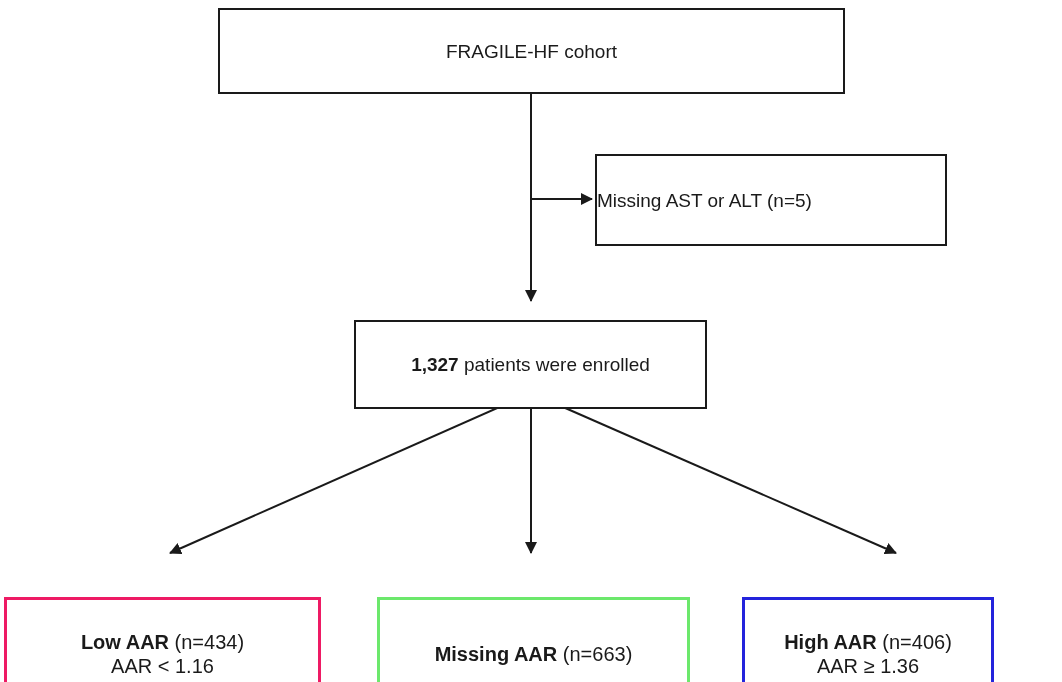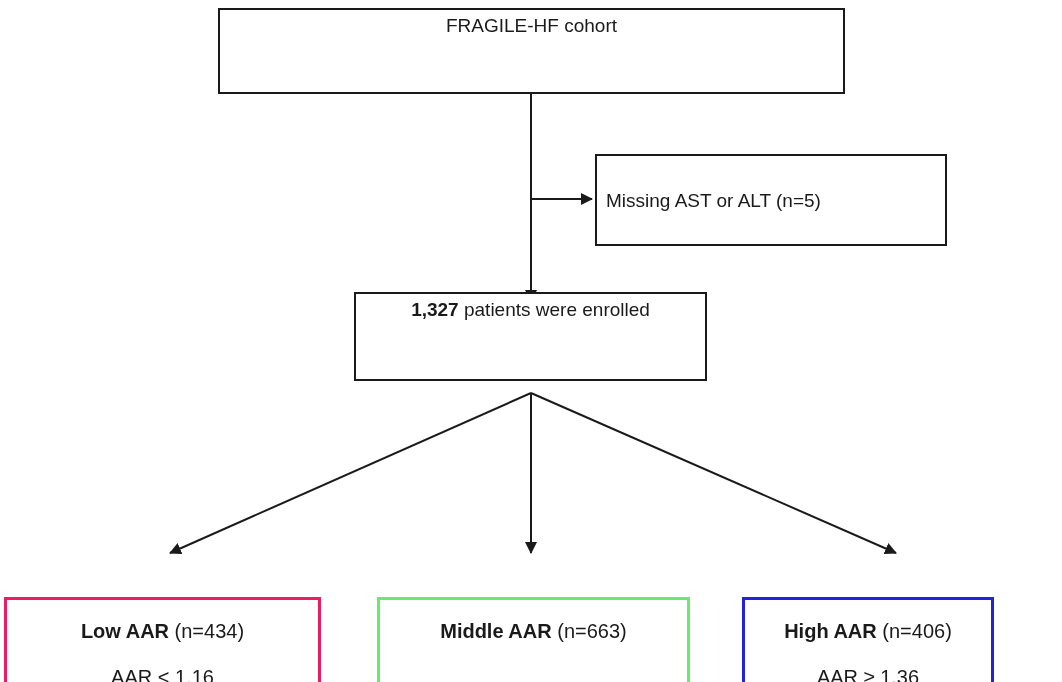--- a/index.html
+++ b/index.html
@@ -24,32 +24,32 @@
   }
   .node {
     position: absolute;
     background: #ffffff;
     border: 2px solid #1a1a1a;
     box-sizing: border-box;
     z-index: 1;
     display: flex;
     flex-direction: column;
     align-items: center;
-    justify-content: space-between;
+    justify-content: center;
     font-size: 19px;
     line-height: 31px;
     text-align: center;
   }
   .node .b { font-weight: bold; }
 
   .cohort-box   { left: 218px; top: 8px;   width: 627px; height: 86px; }
   .exclusion-box{ left: 595px; top: 154px; width: 352px; height: 92px;
                   align-items: flex-start; justify-content: center;
-                  padding-left: 9px; text-align: left; }
-  .enrolled-box { left: 354px; top: 292px; width: 353px; height: 89px; }
+                  text-align: left; }
+  .enrolled-box { left: 354px; top: 320px; width: 353px; height: 89px; }
 
   .group-box {
     top: 557px;
     height: 108px;
     border-width: 3px;
     font-size: 20px;
     line-height: 24px;
     padding: 19px 0 13px 0;
     margin-top: 40px;
   }
@@ -96,21 +96,21 @@
 
   <div class="node group-box group-low" style="border-color: rgb(238, 26, 100);">
     <div>
       <span class="b">Low AAR</span><span> (n=434)</span>
     </div>
     <div class="group-criteria">AAR &lt; 1.16</div>
   </div>
 
   <div class="node group-box group-middle" style="border-color: rgb(108, 232, 108);">
     <div>
-      <span class="b">Middle AAR</span><span> (n=663)</span>
+      <span class="b">Missing AAR</span><span> (n=663)</span>
     </div>
   </div>
 
   <div class="node group-box group-high" style="border-color: rgb(35, 35, 220);">
     <div>
       <span class="b">High AAR</span><span> (n=406)</span>
     </div>
     <div class="group-criteria">AAR ≥ 1.36</div>
   </div>
 

